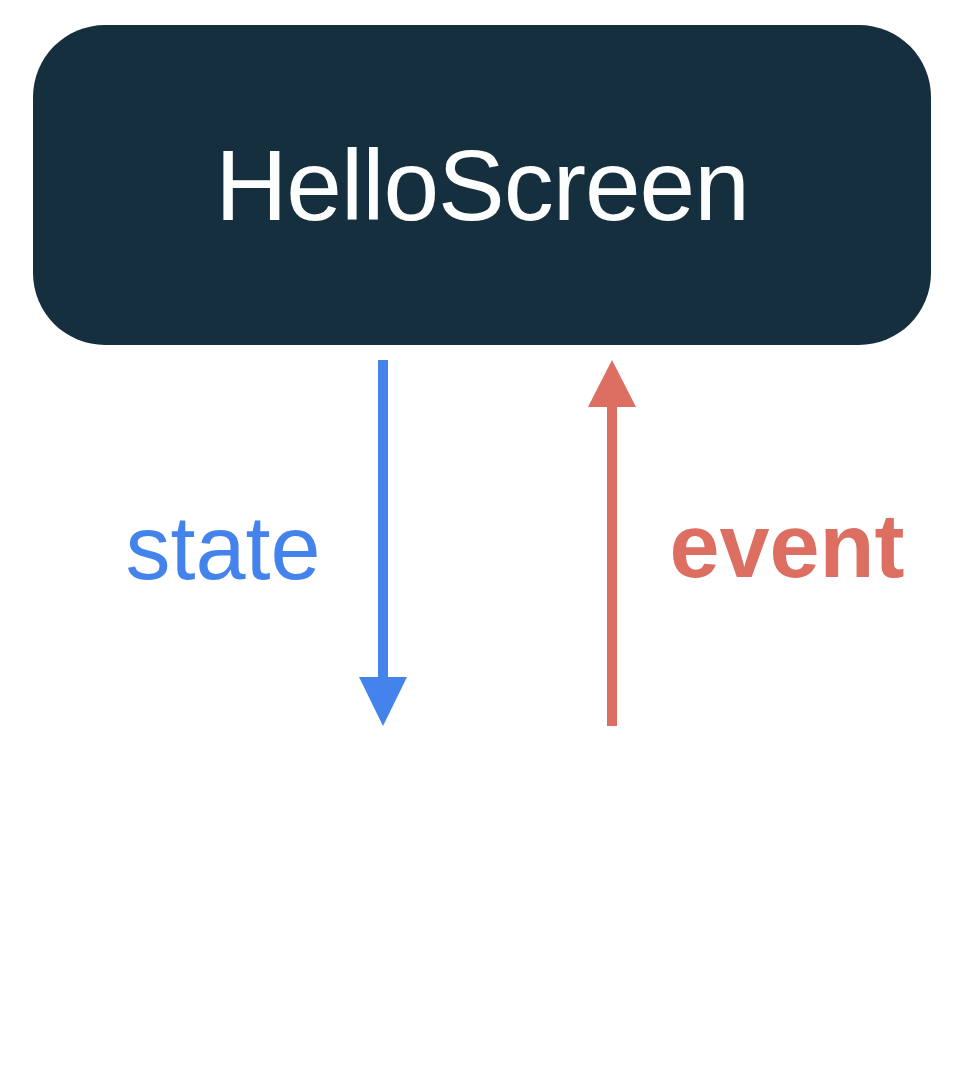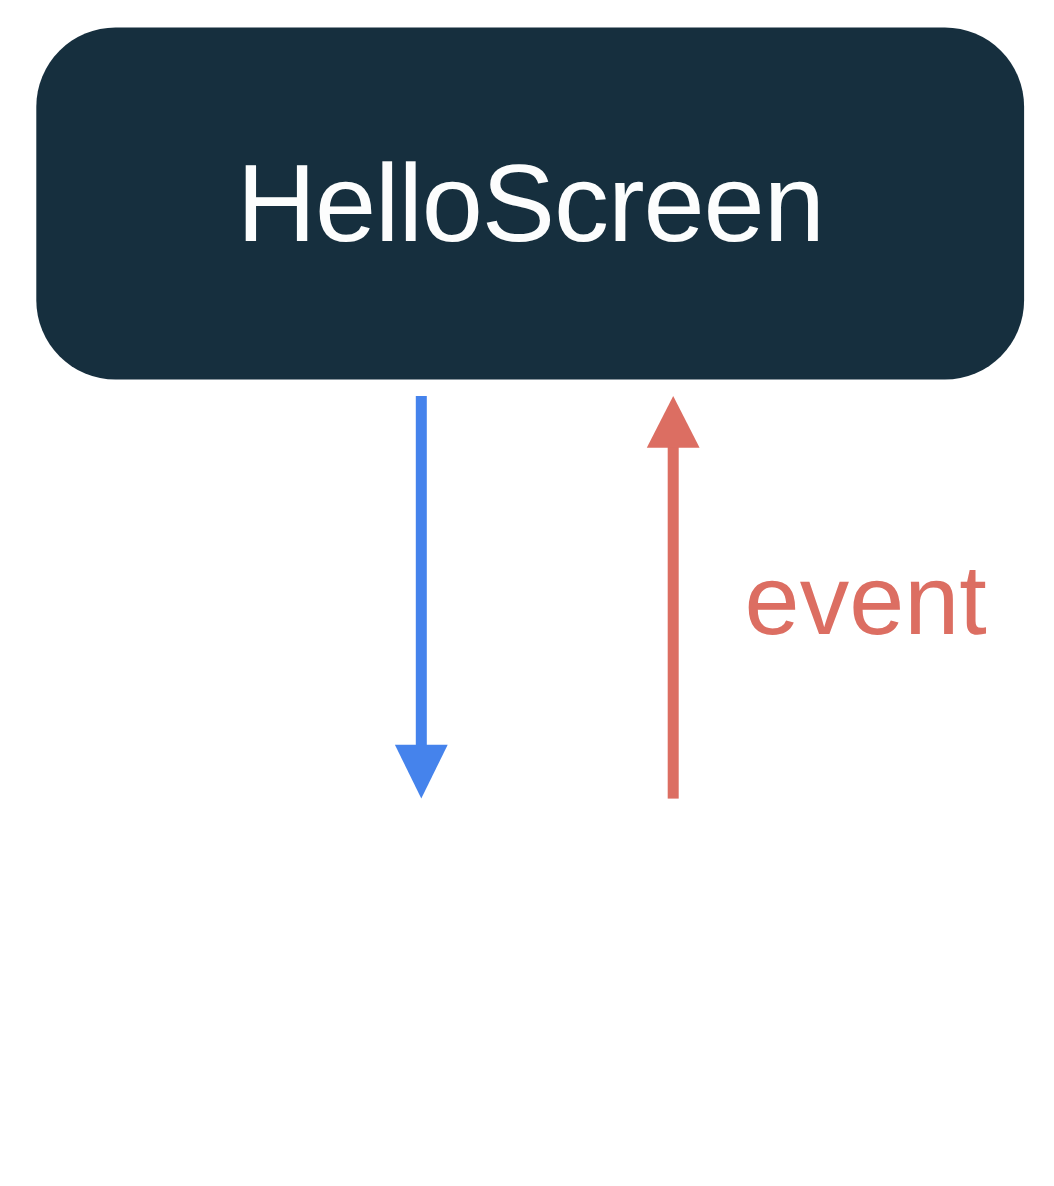--- a/index.html
+++ b/index.html
@@ -69,20 +69,21 @@
   }
   .label-state{
     left:103px;
     top:503px;
     color:var(--state-blue);
   }
   .label-event{
     left:667px;
     top:501px;
     color:var(--event-red);
+    font-weight:bold;
   }
 </style>
 </head>
 <body>
 
 <div class="stage">
 
   <div class="box box-top">
     <span class="box-label">HelloScreen</span>
   </div>
@@ -90,17 +91,18 @@
   <svg class="arrow arrow-state" viewBox="0 0 60 370" xmlns="http://www.w3.org/2000/svg" aria-hidden="true">
     <rect class="shaft" x="25" y="2" width="10" height="323"></rect>
     <polygon class="head" points="6,319 54,319 30,368"></polygon>
   </svg>
 
   <svg class="arrow arrow-event" viewBox="0 0 60 370" xmlns="http://www.w3.org/2000/svg" aria-hidden="true">
     <rect class="shaft" x="25" y="45" width="10" height="323"></rect>
     <polygon class="head" points="6,49 54,49 30,2"></polygon>
   </svg>
 
+  <div class="arrow-label label-state">state</div>
 
   <div class="arrow-label label-event">event</div>
 
 
 </div>
 
 </body></html>

